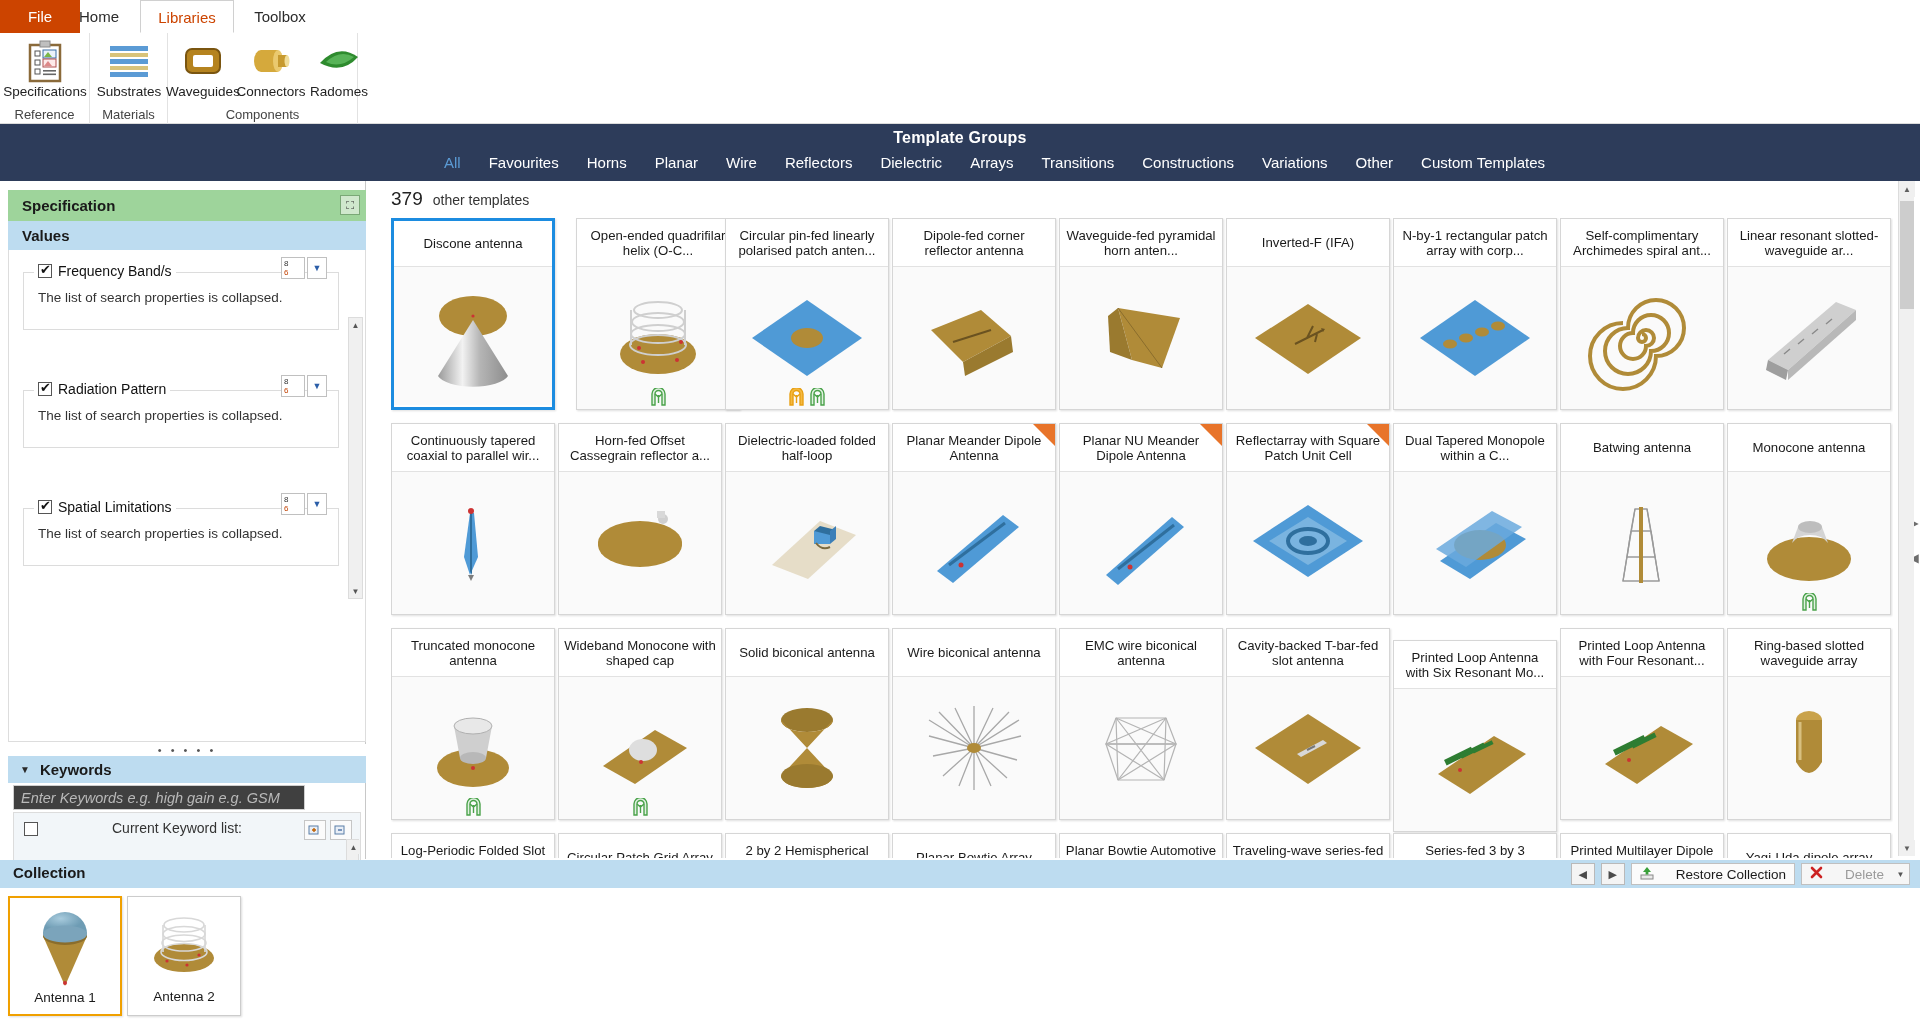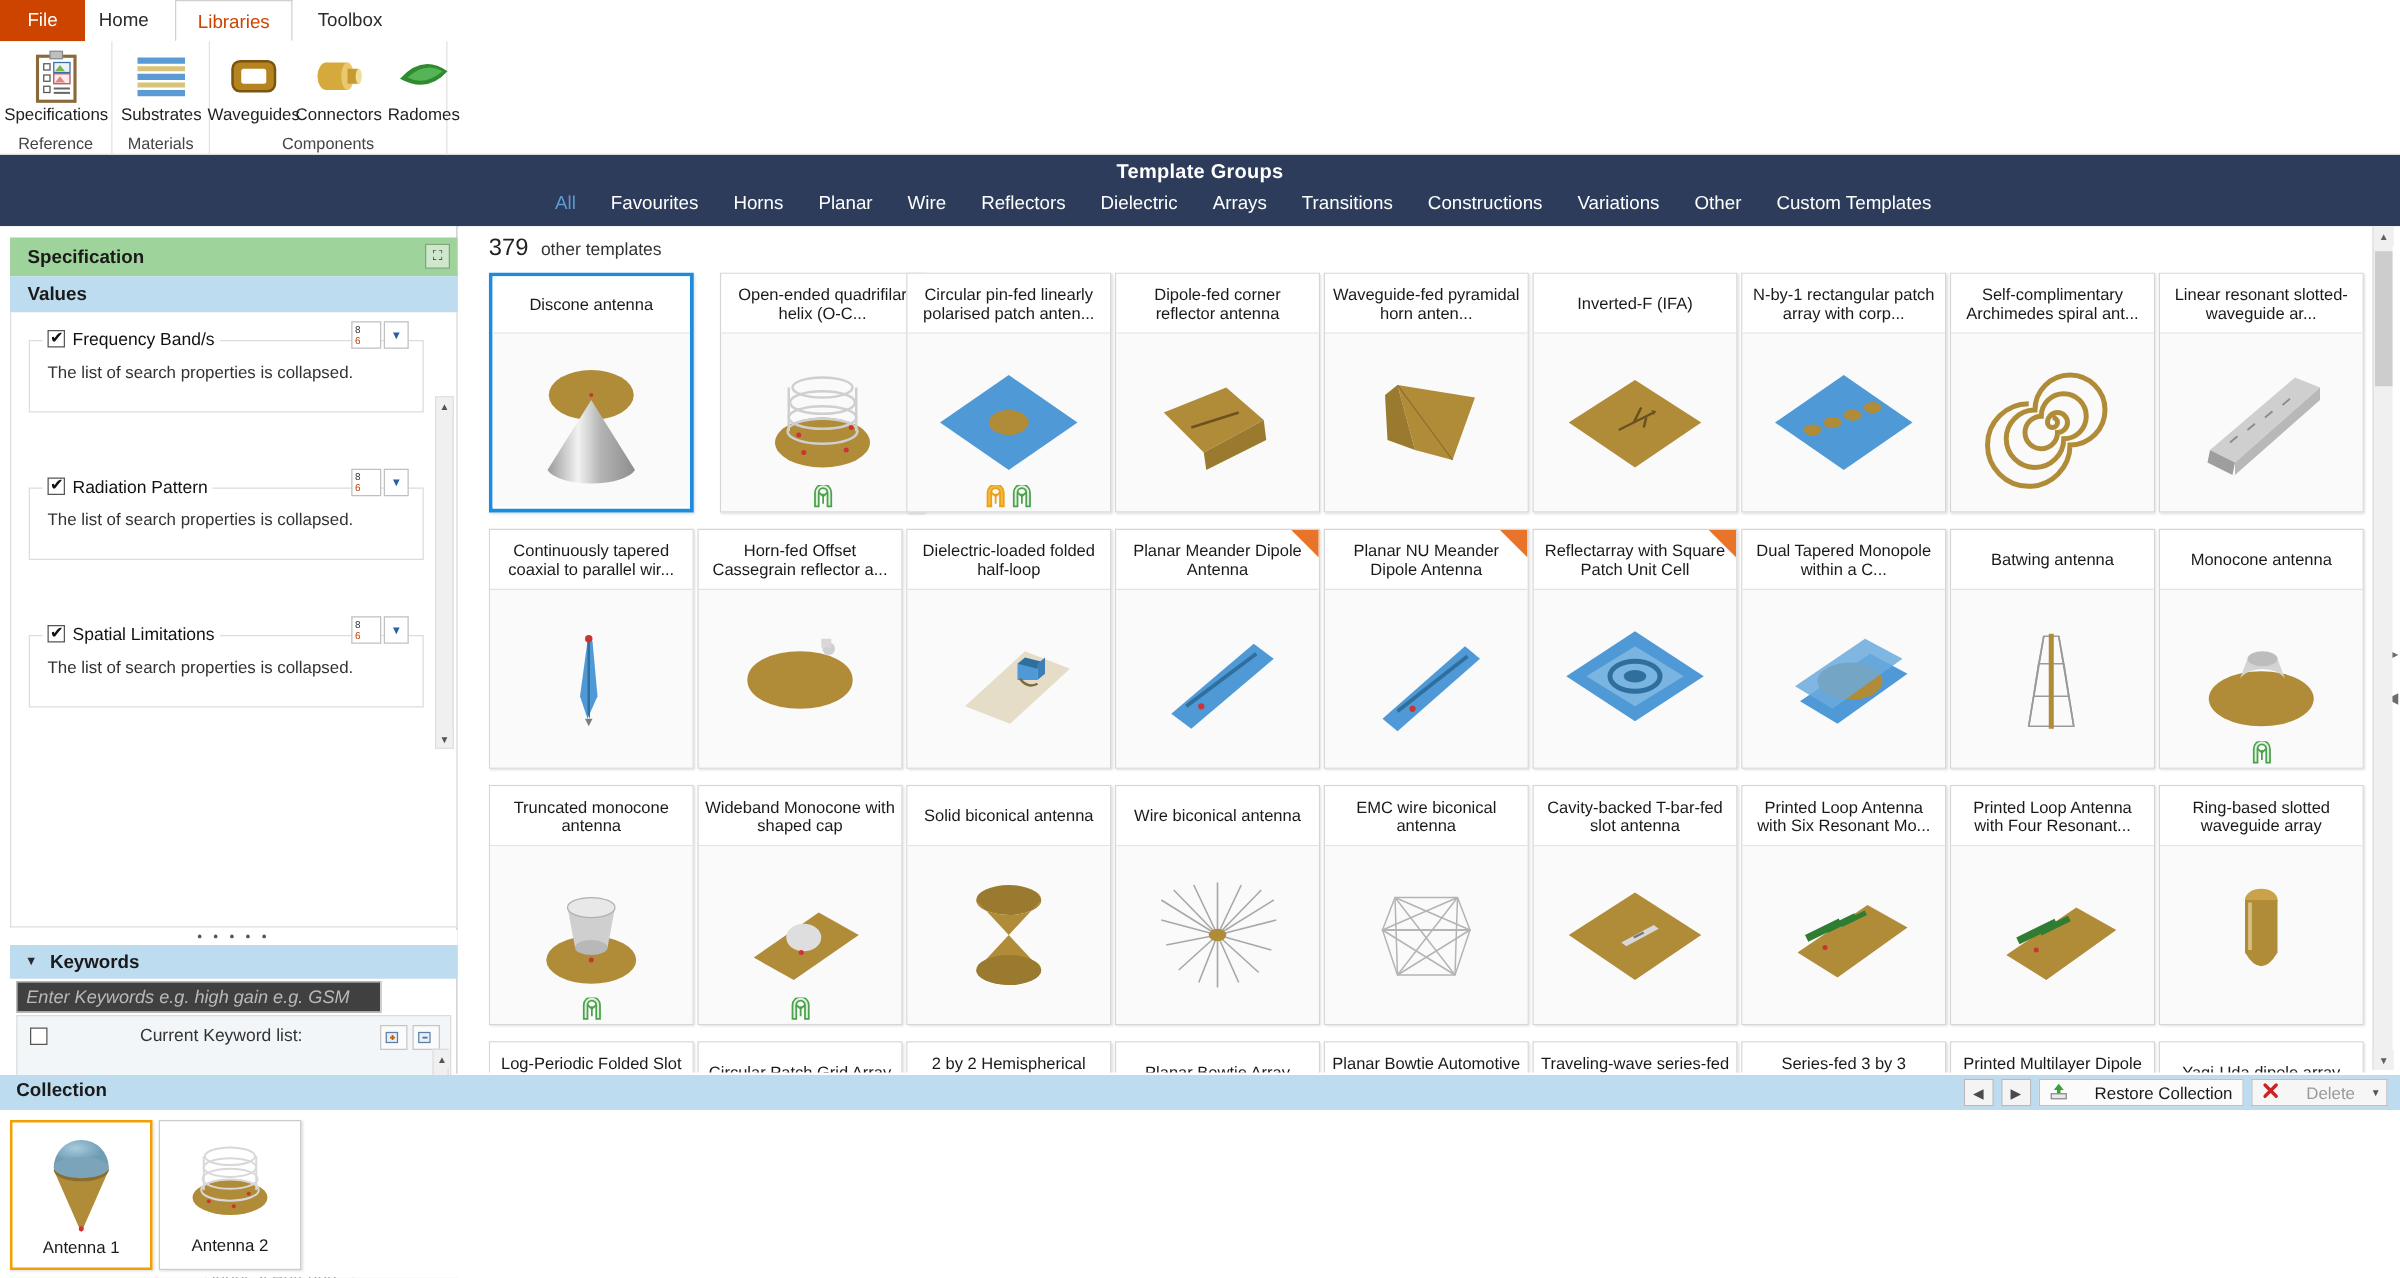--- a/index.html
+++ b/index.html
@@ -12,21 +12,21 @@
   }
   body { position: relative; }
 
   
   .ribbon { position:absolute; left:0; top:0; width:1920px; height:124px; background:#ffffff; }
   .tabstrip { position:absolute; left:0; top:0; height:33px; width:1920px; background:#ffffff; }
   .tab {
     position:absolute; top:0; height:33px; line-height:33px;
     font-size:15px; color:#2b2b2b; text-align:center; cursor:default;
   }
-  .tab-file { left:0; width:68px; background:#cc4400; color:#fff; }
+  .tab-file { left:0; width:80px; background:#cc4400; color:#fff; }
   .tab-home { left:62px; width:74px; }
   .tab-libraries { left:140px; width:94px; background:#ffffff; color:#cc4400;
       border:1px solid #d0d0d0; border-bottom:1px solid #ffffff; border-top:1px solid #d0d0d0;}
   .tab-toolbox { left:240px; width:80px; }
   .ribbon-body {
     position:absolute; left:0; top:33px; width:1920px; height:91px;
     background:#ffffff;
     border-bottom:1px solid #dcdcdc;
   }
   .rgroup { position:absolute; top:0; height:91px; border-right:1px solid #e2e2e2; }
@@ -682,21 +682,21 @@
       <div class="card" style="left: 835px; top: 410px;">
         <div class="ttl">Cavity-backed T-bar-fed slot antenna</div>
         <div class="thumb">
           <svg width="130" height="112" viewBox="0 0 130 112">
             <polygon points="65,22 118,56 65,92 12,56" fill="#b08b38"></polygon>
             <polygon points="54,62 80,48 84,51 58,65" fill="#d8d8d8"></polygon>
             <path d="M64 58 l8 -4" stroke="#777" stroke-width="2"></path>
           </svg>
         </div>
       </div>
-      <div class="card" style="left: 1002px; top: 410px;">
+      <div class="card" style="left: 1002px; top: 422px;">
         <div class="ttl">Printed Loop Antenna with Six Resonant Mo...</div>
         <div class="thumb">
           <svg width="130" height="112" viewBox="0 0 130 112">
             <polygon points="28,70 84,32 116,50 60,90" fill="#b08b38"></polygon>
             <g fill="#2e7d32">
               <rect x="34" y="56" width="30" height="6" transform="rotate(-26 34 56)"></rect>
               <rect x="50" y="50" width="26" height="5" transform="rotate(-26 50 50)"></rect>
               <rect x="62" y="46" width="22" height="4" transform="rotate(-26 62 46)"></rect>
             </g>
             <circle cx="50" cy="66" r="2" fill="#cc3333"></circle>

